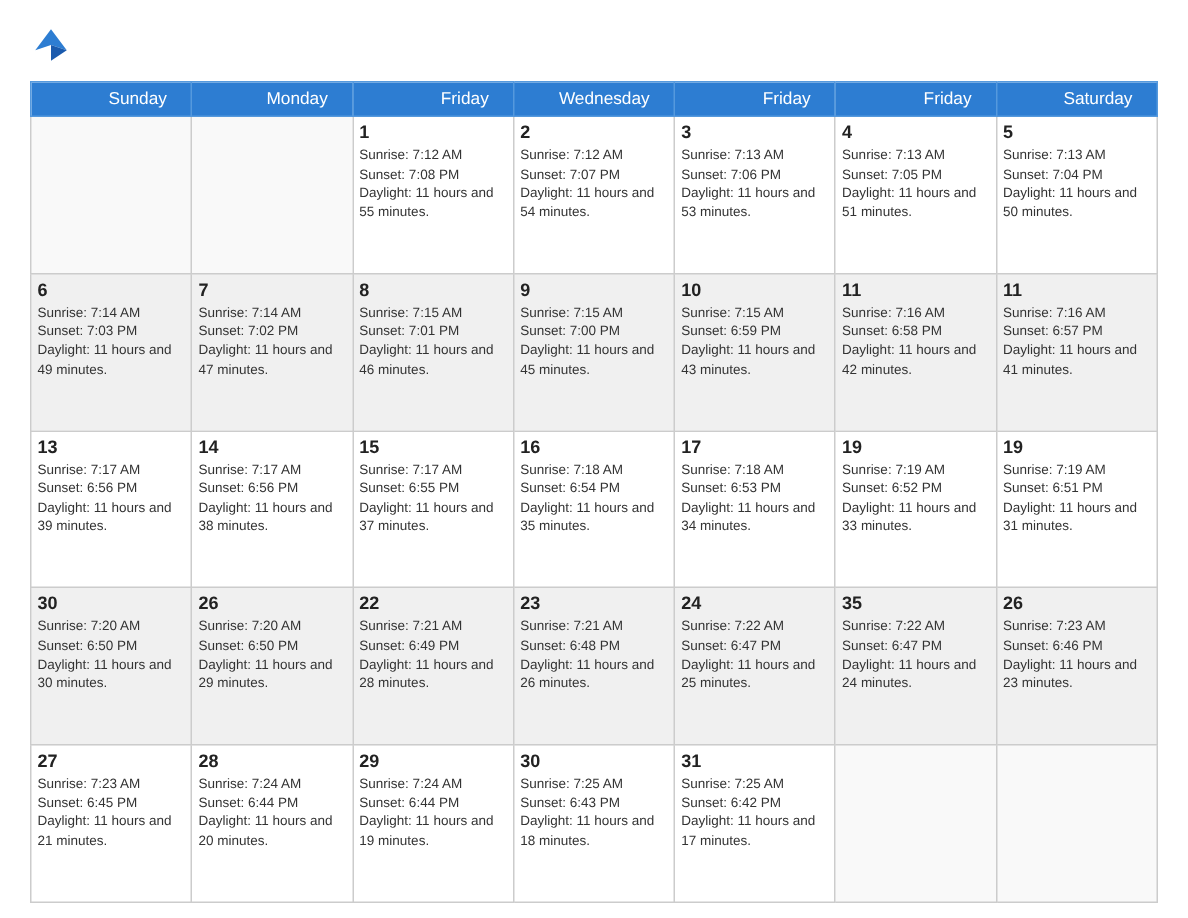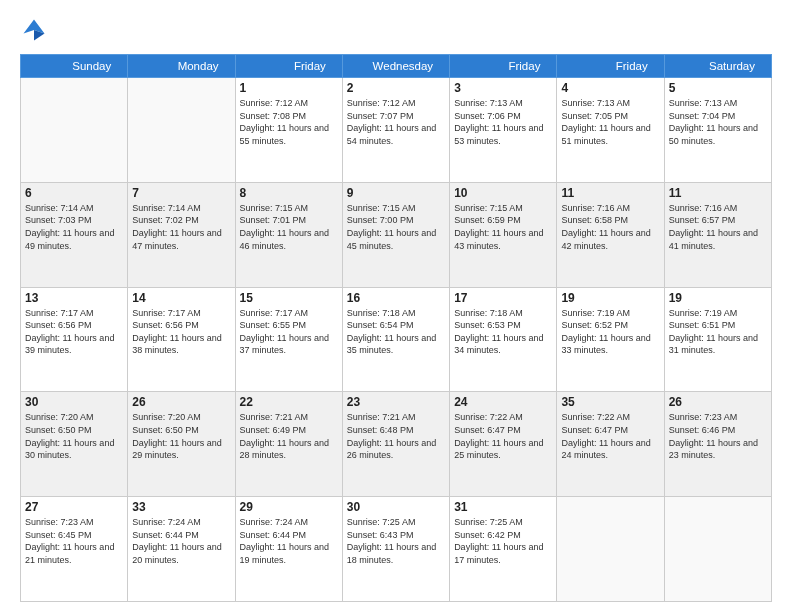--- a/index.html
+++ b/index.html
@@ -290,21 +290,21 @@
           </td>
         </tr>
         <tr>
           <td>
             <span class="day-num">27</span>
             <div class="cell-info" style="white-space: pre-line;">Sunrise: 7:23 AM
 Sunset: 6:45 PM
 Daylight: 11 hours and 21 minutes.</div>
           </td>
           <td>
-            <span class="day-num">33</span>
+            <span class="day-num">28</span>
             <div class="cell-info" style="white-space: pre-line;">Sunrise: 7:24 AM
 Sunset: 6:44 PM
 Daylight: 11 hours and 20 minutes.</div>
           </td>
           <td>
             <span class="day-num">29</span>
             <div class="cell-info" style="white-space: pre-line;">Sunrise: 7:24 AM
 Sunset: 6:44 PM
 Daylight: 11 hours and 19 minutes.</div>
           </td>

